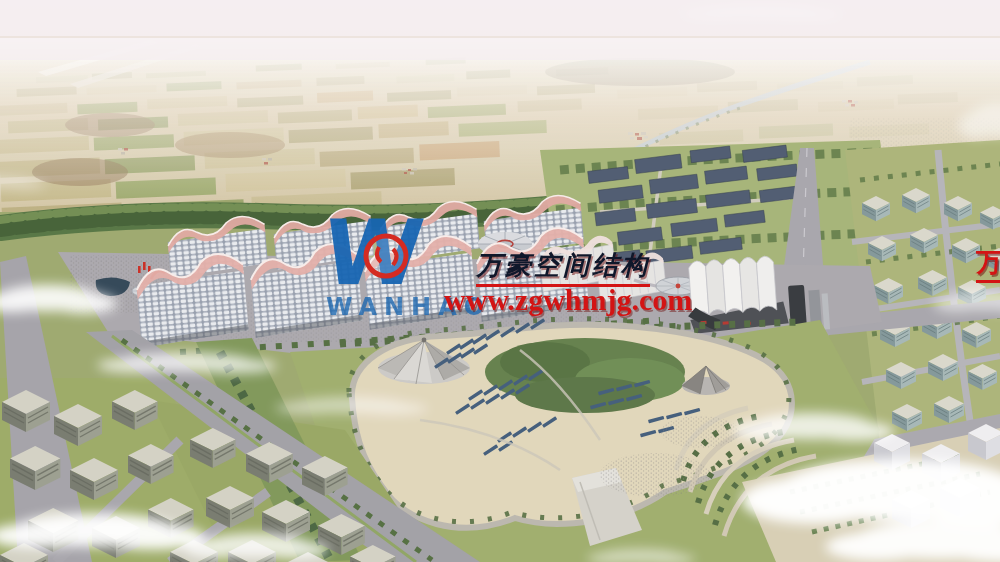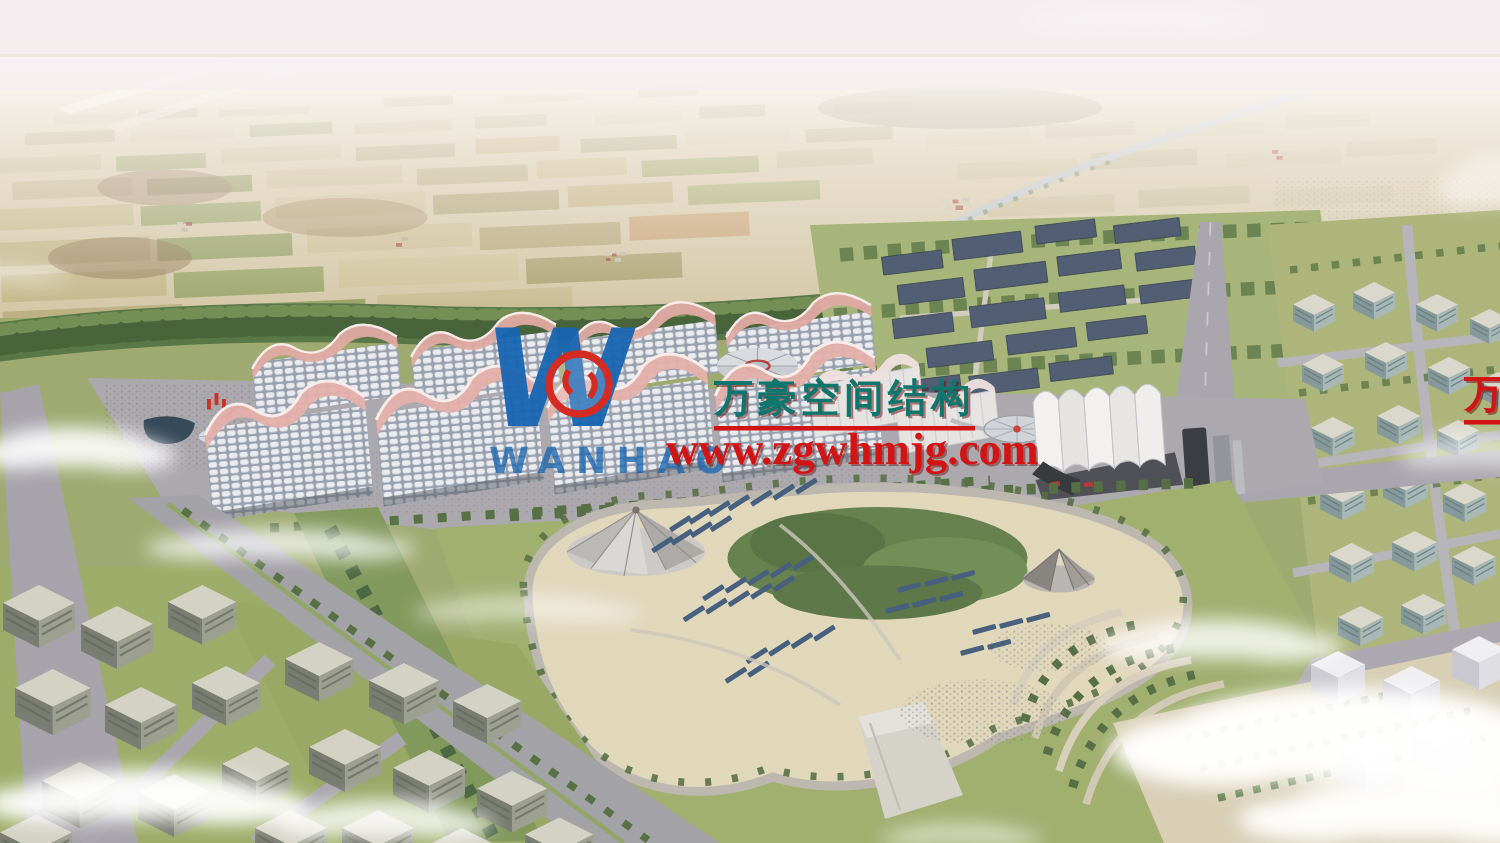--- a/index.html
+++ b/index.html
@@ -4,23 +4,23 @@
 <style>
   html,body{margin:0;padding:0;background:#ddd;}
   .stage{position:relative;width:1000px;height:562px;overflow:hidden;
          font-family:"Liberation Sans",sans-serif;background:#eee7dc;}
   .stage svg.scene{position:absolute;left:0;top:0;}
   .wm{position:absolute;pointer-events:none;white-space:nowrap;}
   .wm-logo{left:320px;top:212px;width:160px;height:86px;}
   .wm-sub{left:326px;top:293px;font-weight:bold;font-size:24px;letter-spacing:7px;
           color:rgba(27,102,176,.78);font-family:"DejaVu Sans",sans-serif;}
   .wm-company{left:476px;top:248px;font-weight:bold;font-size:26px;letter-spacing:3px;
-          color:#0f766e;font-family:"DejaVu Sans",sans-serif;
+          color:#0f172a;font-family:"DejaVu Sans",sans-serif;
           border-bottom:3px solid #d31414;padding-bottom:1px;
-          text-shadow:1.5px 1.5px 0 rgba(110,10,10,.5);}
+          text-shadow:1.5px 1.5px 0 rgba(110,10,10,.5);font-style:italic;}
   .wm-site{left:444px;top:283px;font-weight:bold;font-size:30px;
           color:#d31414;font-family:"Liberation Serif",serif;
           text-shadow:1.5px 1.5px 0 rgba(110,10,10,.45);}
   .wm-edge{left:976px;top:245px;font-weight:bold;font-size:26px;color:#d31414;
           font-family:"DejaVu Sans",sans-serif;border-bottom:3px solid #d31414;
           text-shadow:1.5px 1.5px 0 rgba(110,10,10,.5);}
 </style>
 </head>
 <body>
 

